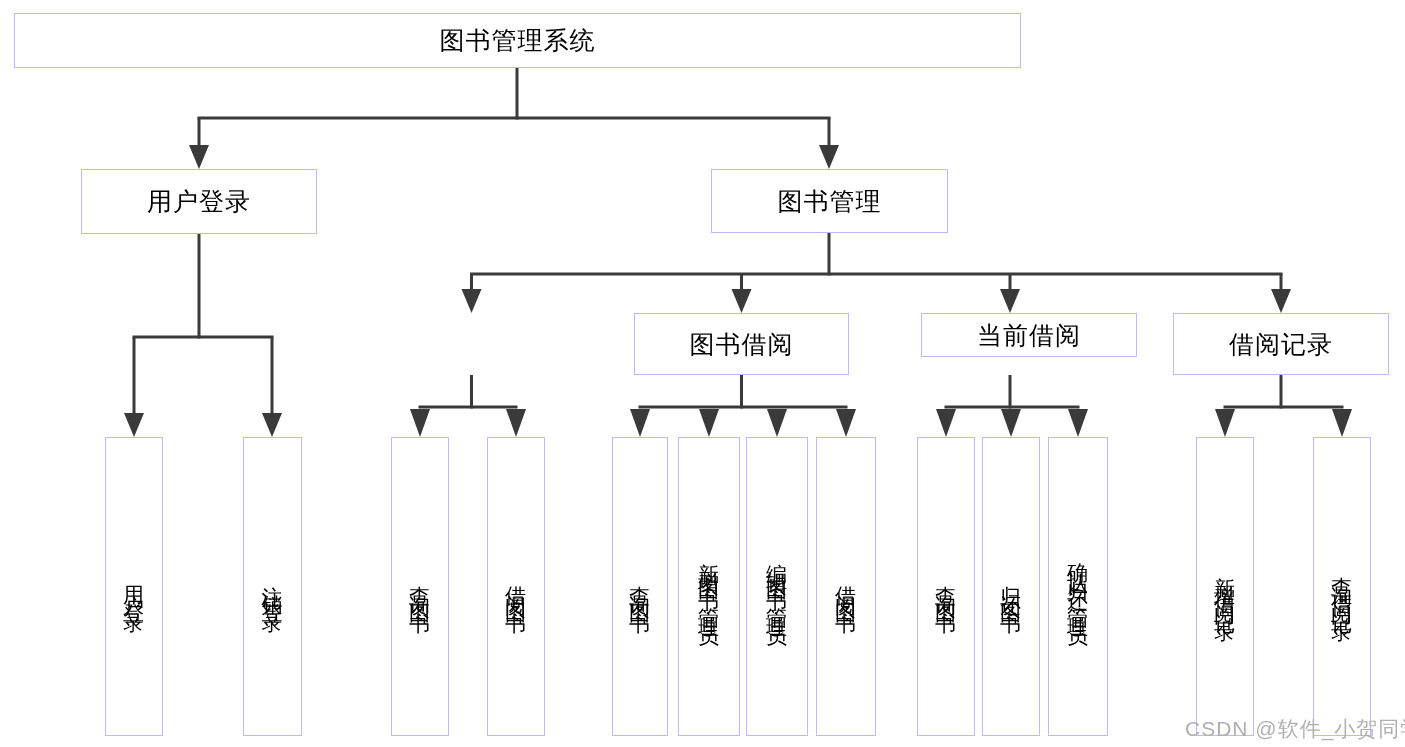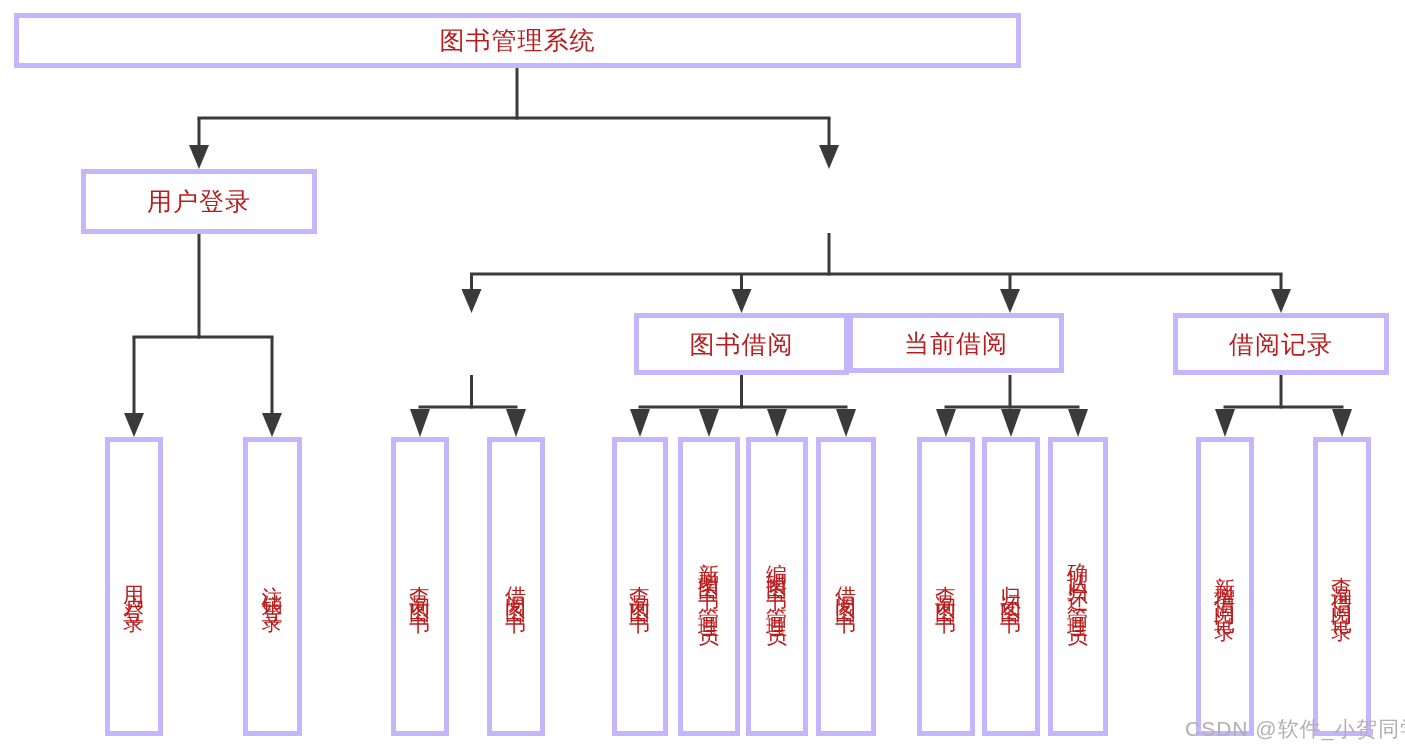--- a/index.html
+++ b/index.html
@@ -13,23 +13,23 @@
   .connectors{
     position:absolute;left:0;top:0;width:1405px;height:747px;
     z-index:0;
   }
   .connectors line{stroke:#3a3a3a;stroke-width:3;}
   .connectors polygon{fill:#3a3a3a;stroke:none;}
   .node{
     position:absolute;
     box-sizing:border-box;
     background:#ffffff;
-    border:5px solid #c4b5fd;
+    border:1px solid #c4b5fd;
     display:flex;align-items:center;justify-content:center;
-    color:#b91c1c;
+    color:#000000;
     z-index:1;
   }
   .hnode{
     font-size:25px;
     letter-spacing:1px;
     white-space:nowrap;
   }
   .vnode{
     writing-mode:vertical-lr;
     text-orientation:mixed;
@@ -106,23 +106,24 @@
       <line x1="1281" y1="375" x2="1281" y2="408.5"></line>
       <line x1="1223.5" y1="407" x2="1343.5" y2="407"></line>
       <polygon points="1215,409 1235,409 1225,437"></polygon>
       <polygon points="1332,409 1352,409 1342,437"></polygon>
     </g>
   </svg>
 
   <div class="node hnode" style="left:14px;top:13px;width:1007px;height:55px">图书管理系统</div>
 
   <div class="node hnode" style="left:81px;top:169px;width:236px;height:65px">用户登录</div>
+  <div class="node hnode" style="left:711px;top:169px;width:237px;height:64px">图书管理</div>
 
   <div class="node hnode" style="left:634px;top:313px;width:215px;height:62px">图书借阅</div>
-  <div class="node hnode" style="left:848px;top:313px;width:216px;height:60px">当前借阅</div>
+  <div class="node hnode" style="left:921px;top:313px;width:216px;height:44px">当前借阅</div>
   <div class="node hnode" style="left:1173px;top:313px;width:216px;height:62px">借阅记录</div>
 
   <div class="node vnode" style="left:105px;top:437px;width:58px;height:299px">用户登录</div>
   <div class="node vnode" style="left:243px;top:437px;width:59px;height:299px">注销登录</div>
 
   <div class="node vnode" style="left:391px;top:437px;width:58px;height:299px">查询图书</div>
   <div class="node vnode" style="left:487px;top:437px;width:58px;height:299px">借阅图书</div>
 
   <div class="node vnode" style="left:612px;top:437px;width:56px;height:299px">查询图书</div>
   <div class="node vnode" style="left:678px;top:437px;width:62px;height:299px">新增图书（管理员）</div>

